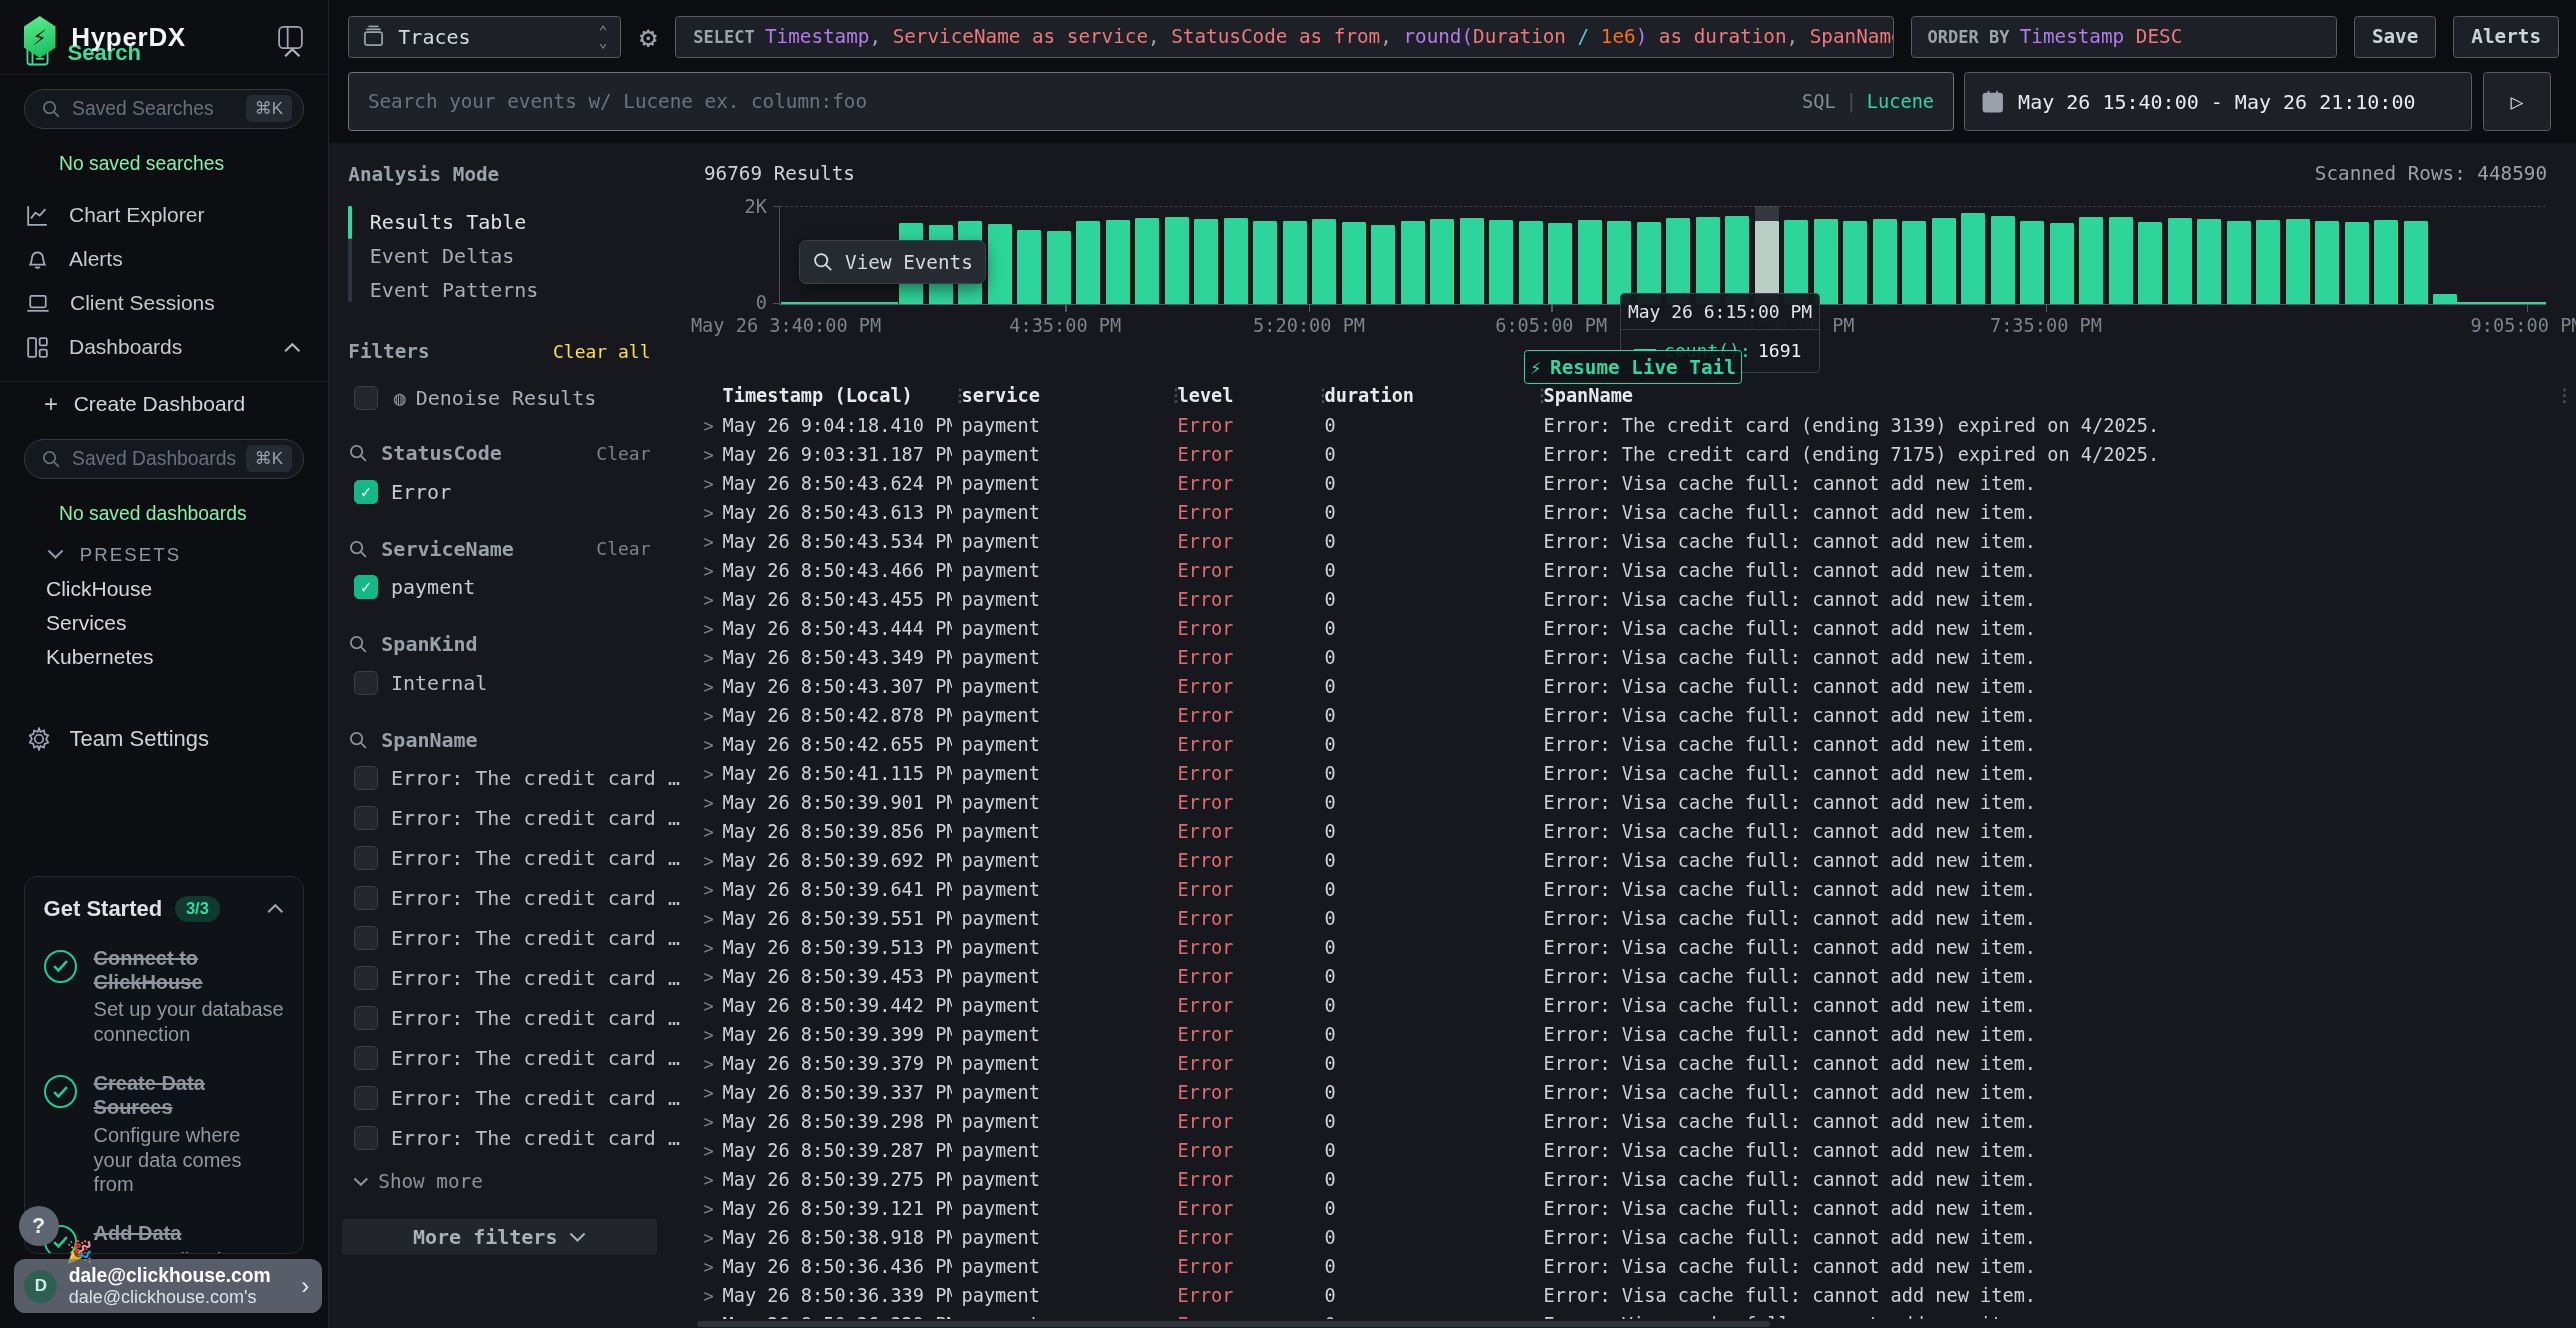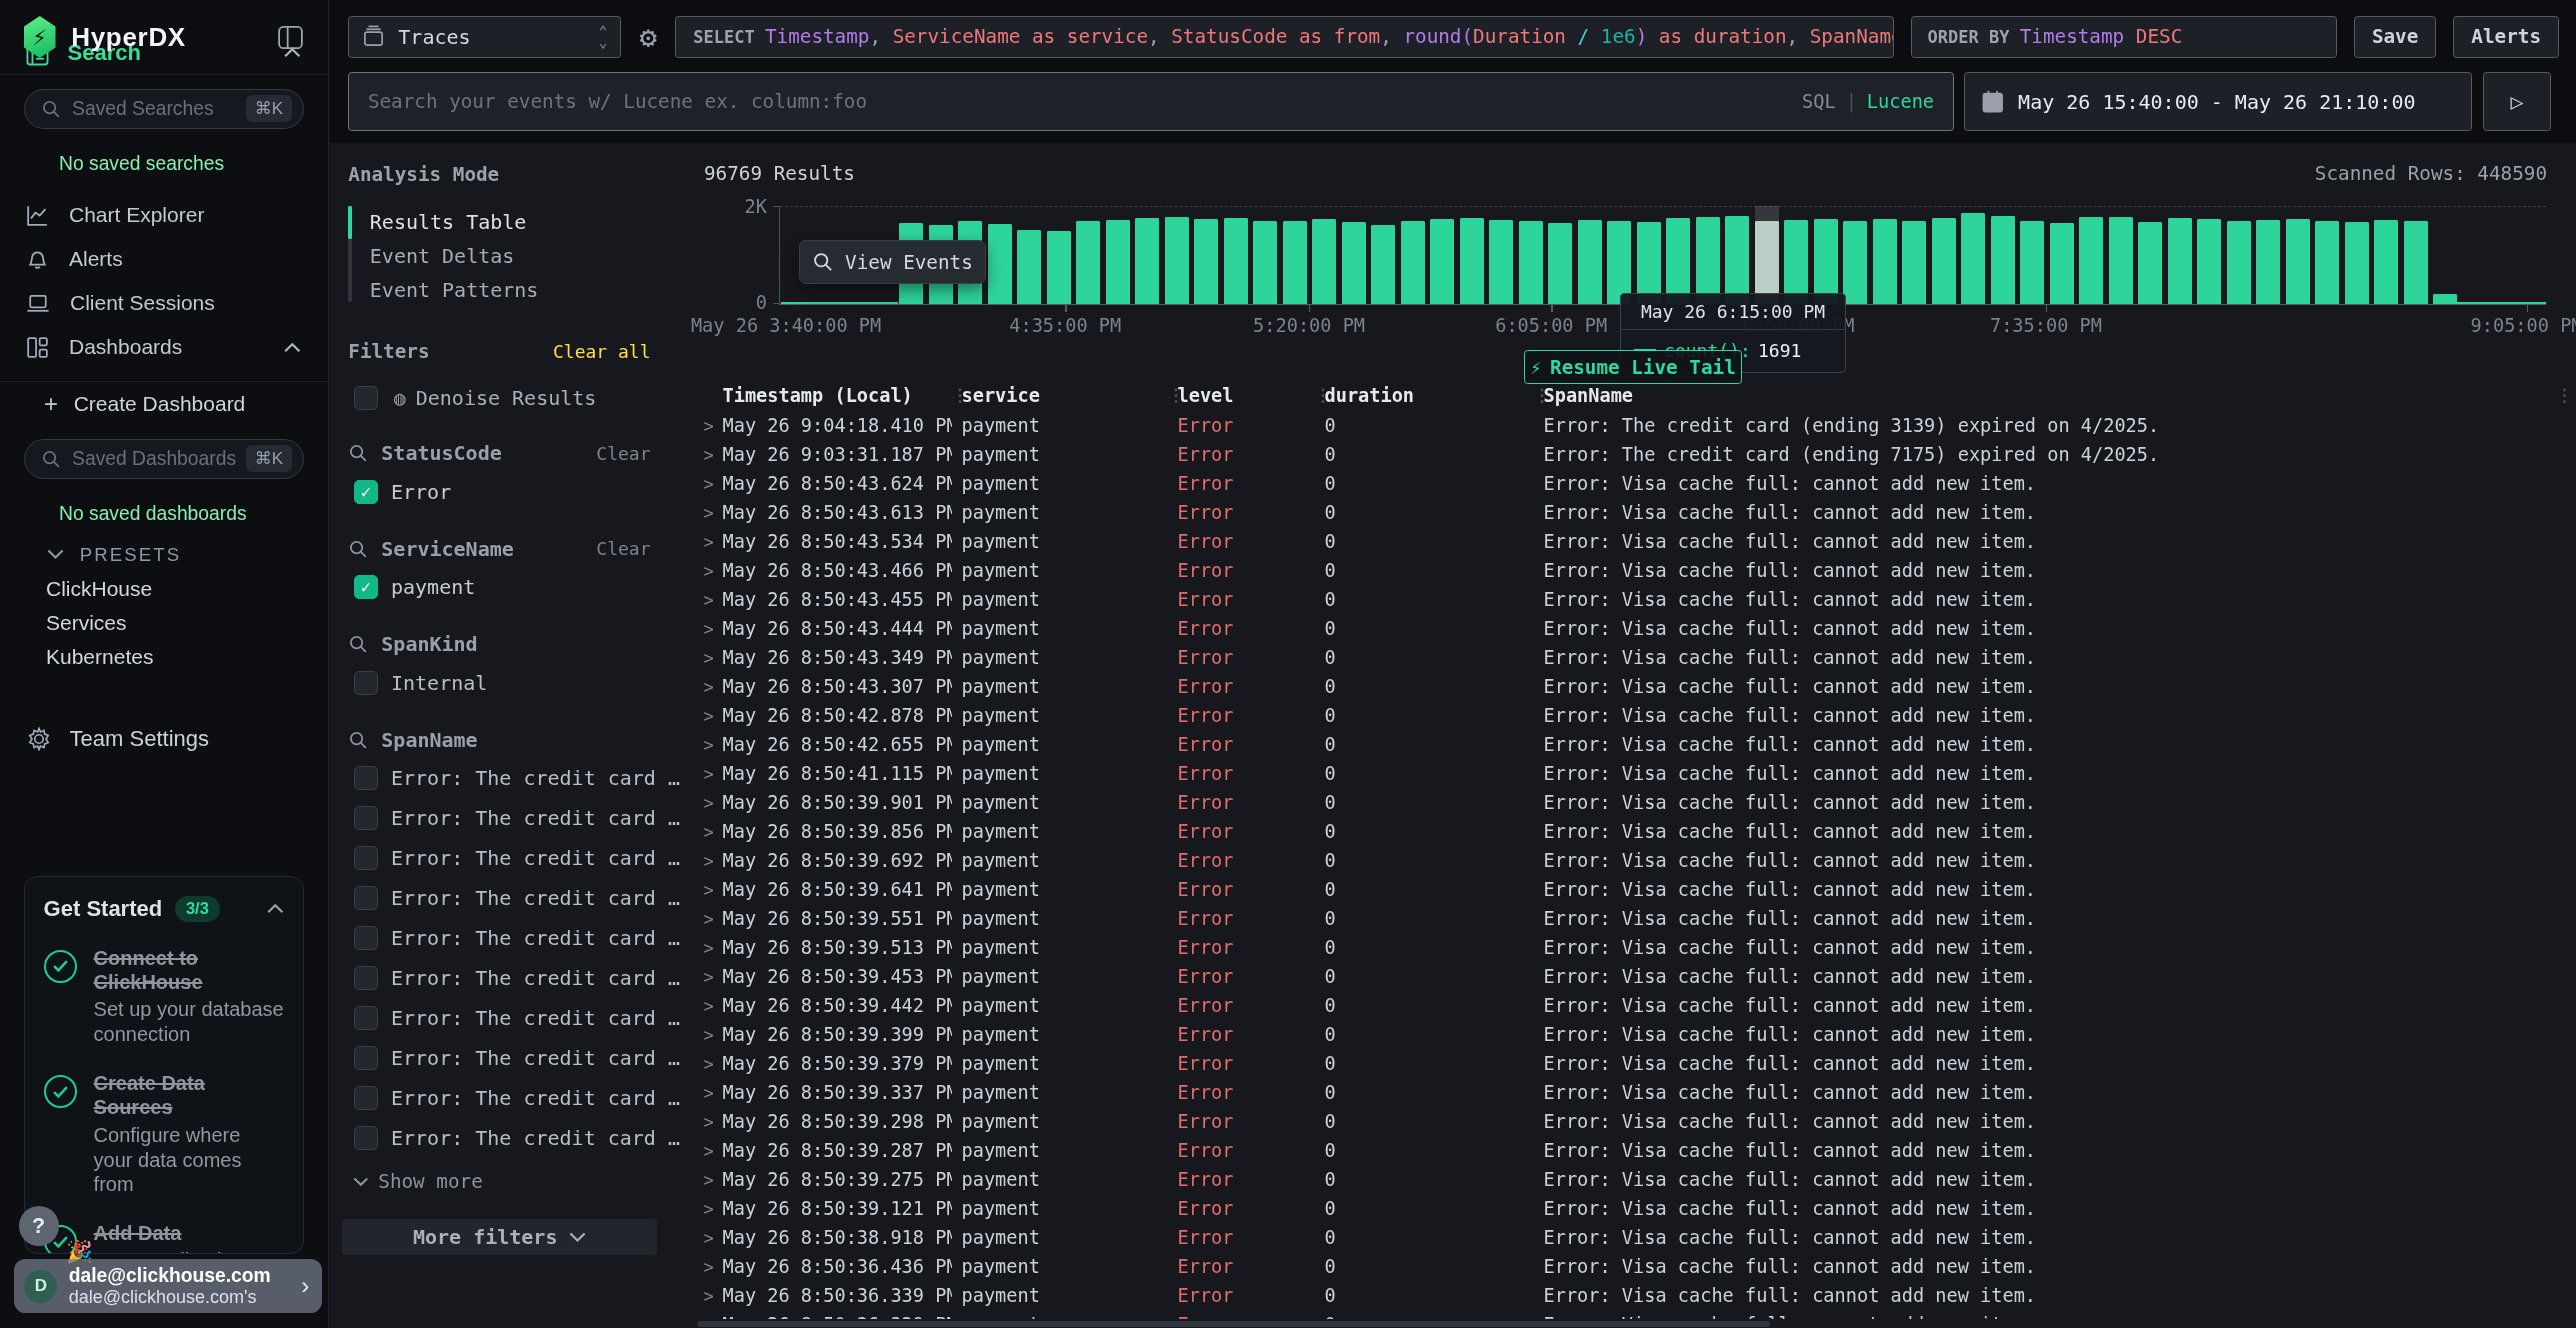--- a/index.html
+++ b/index.html
@@ -73,21 +73,21 @@
   .box{ background:var(--boxbg); border:0.7px solid var(--boxborder); border-radius:3.6px; display:flex; align-items:center; }
   .src-select{ width:273px; padding:0 13px; }
   .src-select .slbl{ color:#d5dae0; font-size:20px; margin-left:13px; }
   .src-select .updown{ margin-left:auto; color:#8a9099; font-size:14.3px; line-height:0.75; text-align:center; }
   .gear-btn{ width:54px; display:flex; align-items:center; justify-content:center; color:#9aa1ab; font-size:29px; }
   .sql-box{ flex:1; padding:0 17px; overflow:hidden; white-space:nowrap; font-size:19.3px; }
   .order-box{ width:426px; margin-left:17px; padding:0 15.7px; overflow:hidden; white-space:nowrap; font-size:19.3px; }
   .tok{ white-space:pre; }
   .tok-kw{ color:#9ba3ad; font-weight:bold; font-size:17px; }
   .tok-purple{ color:#b37ce8; } .tok-red{ color:#ee7979; } .tok-cyan{ color:#56c8d8; }
-  .tok-yellow{ color:#14b8a6; } .tok-plain{ color:#9ba3ad; }
+  .tok-yellow{ color:#f97316; } .tok-plain{ color:#9ba3ad; }
   .tb-btn{ margin-left:17px; padding:0 17px; color:#ced3da; font-size:19.3px; font-weight:bold; justify-content:center; }
   .search-box{ flex:1; background:#1e2228; border:0.7px solid #70767f; border-radius:3.6px; display:flex; align-items:center; padding:0 18.6px; }
   .search-box input{ flex:1; background:transparent; border:0; outline:none; color:#c8cdd4; font-size:19.3px;
     font-family:"DejaVu Sans Mono",monospace; }
   .search-box input::placeholder{ color:#6b7380; }
   .lang-toggle{ display:flex; align-items:center; gap:10px; font-size:18.6px; }
   .lang-sql{ color:#868d97; } .lang-div{ color:#4a5059; } .lang-lucene{ color:var(--accent); }
   .date-box{ width:508px; margin-left:10.7px; padding:0 17px; }
   .date-box .dlbl{ color:#e8ebef; font-size:20px; margin-left:14.3px; }
   .play-btn{ width:68px; margin-left:10.7px; justify-content:center; color:#c9ced5; font-size:21.5px; }
@@ -141,21 +141,21 @@
   .bar{ width:100%; background:var(--bar); border-radius:1.4px 1.4px 0 0; }
   .bar-slot.hl .bar{ background:#b9cfc6; }
   .zero-line{ position:absolute; bottom:0; height:2.1px; background:var(--bar); }
   #x-axis{ position:absolute; left:107px; top:161px; width:1767px; height:29px; border-top:1.4px solid #555b64; }
   .xtick{ position:absolute; top:0; width:1.4px; height:7.2px; background:#555b64; }
   .xlab{ position:absolute; top:10px; transform:translateX(-50%); color:#7a828c; font-size:18.6px; white-space:nowrap; }
 
   .view-events{ position:absolute; left:127px; top:97px; width:187px; height:44px; background:#262a31;
     border:0.7px solid #3a3f48; border-radius:7.2px; box-shadow:0 5.7px 15.7px rgba(0,0,0,0.45); z-index:4;
     display:flex; align-items:center; justify-content:center; gap:11.4px; color:#d6dade; font-size:19.3px; }
-  .chart-tooltip{ position:absolute; left:948px; top:150px; width:226px; background:rgba(22,25,31,0.96);
+  .chart-tooltip{ position:absolute; left:948px; top:150px; width:200px; background:rgba(22,25,31,0.96);
     border:0.7px solid #3c424b; border-radius:4.3px; z-index:5; }
   .tt-title{ text-align:center; color:#dfe3e9; font-size:18px; padding:7.2px 0 6.4px; border-bottom:0.7px solid #333a43; }
   .tt-row{ display:flex; align-items:center; padding:10px 13px 11.4px; font-size:18px; }
   .tt-dash{ width:21.5px; height:2.9px; background:var(--accent); margin-right:8.6px; }
   .tt-series{ color:var(--accent); } .tt-val{ color:#f0f2f5; margin-left:7.2px; }
   .resume-btn{ position:absolute; left:852px; top:207px; width:218px; height:34px; border:1.4px solid var(--accent);
     border-radius:3.6px; background:rgba(16,19,23,0.9); z-index:6; display:flex; align-items:center;
     justify-content:center; gap:8.6px; color:var(--accent); font-size:19.3px; font-weight:bold; }
   .bolt{ font-size:18.6px; }
 

